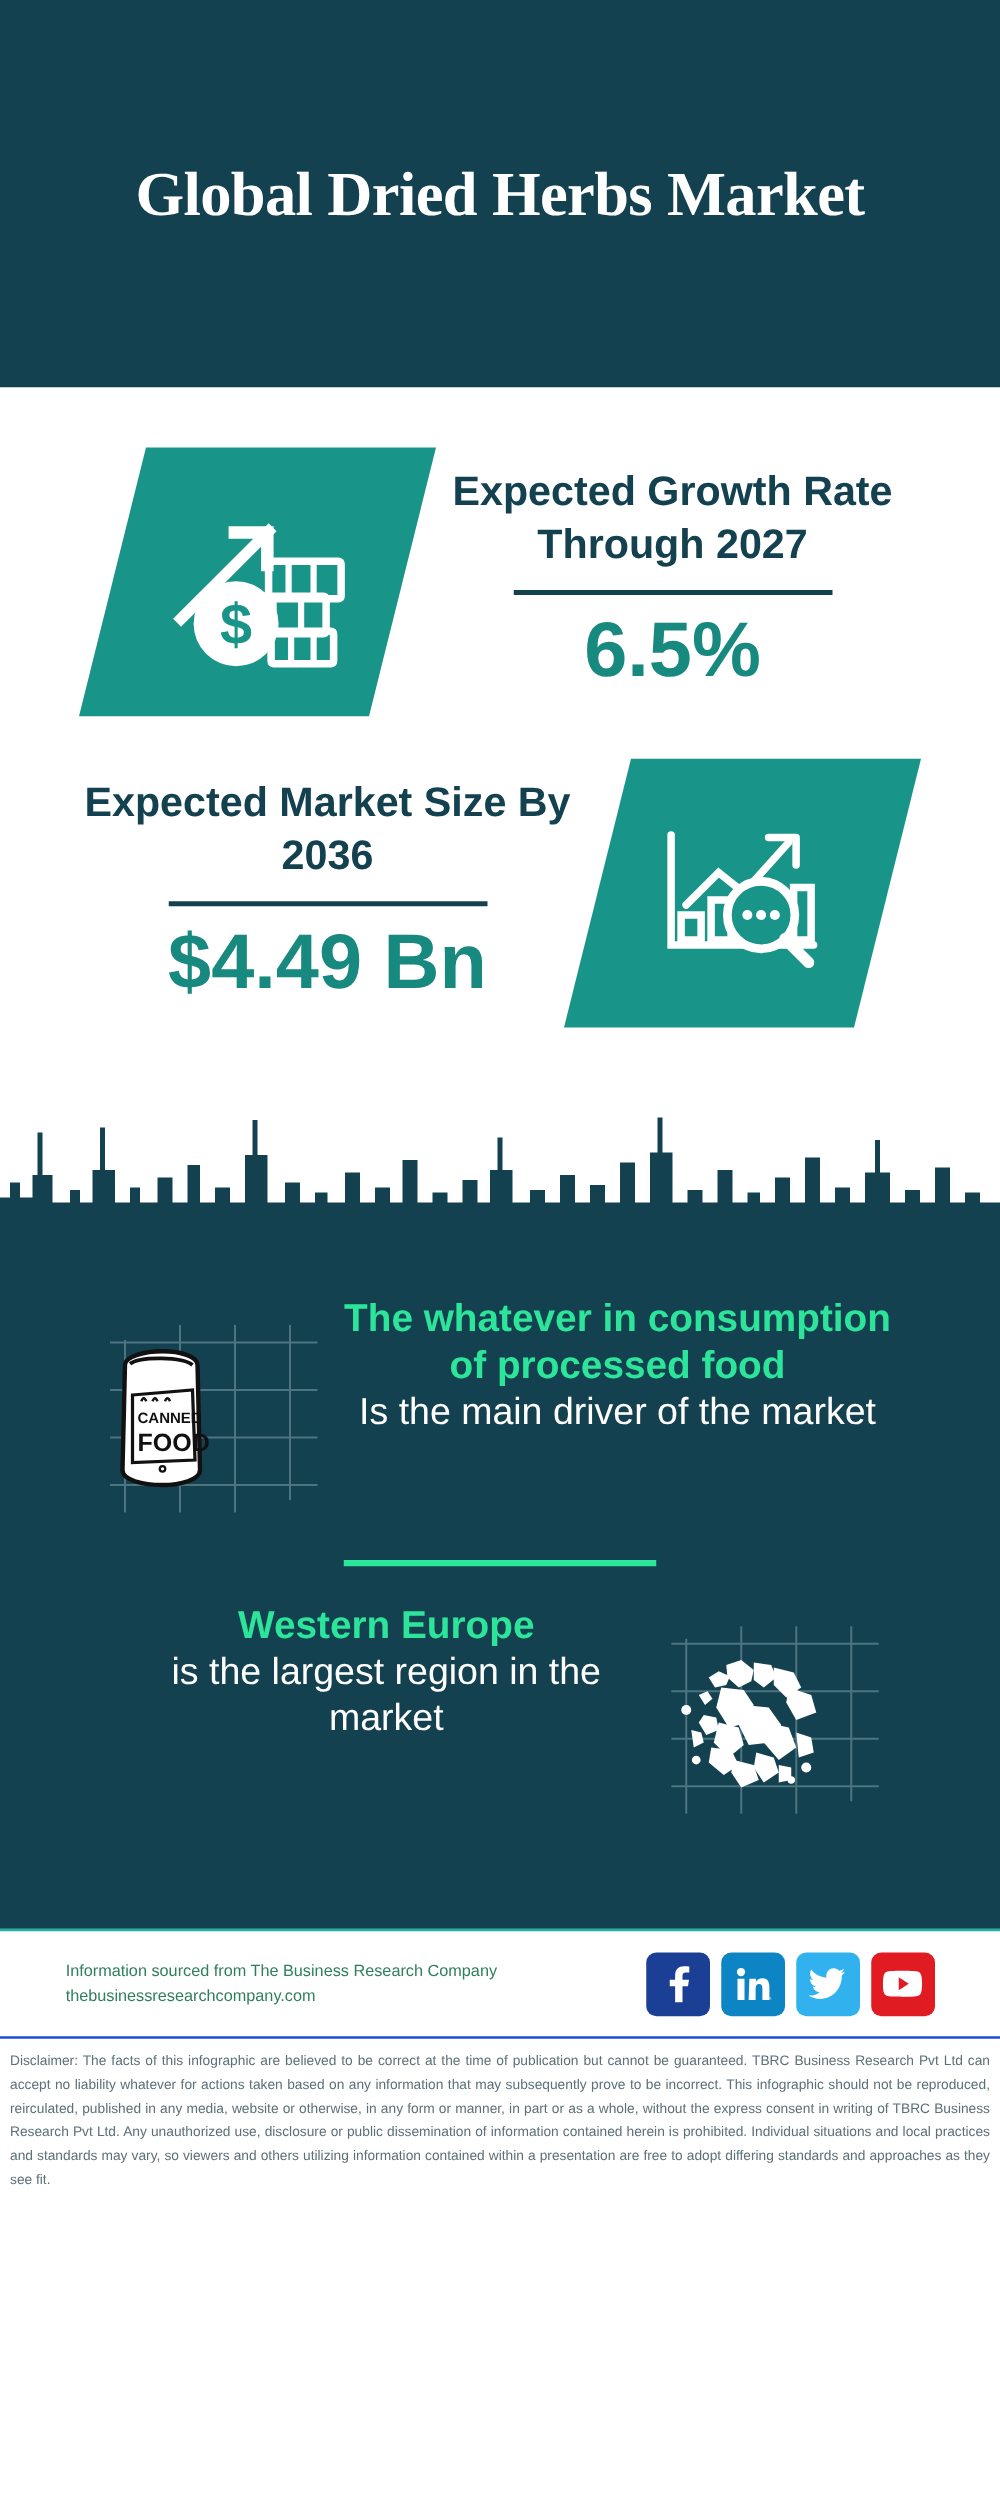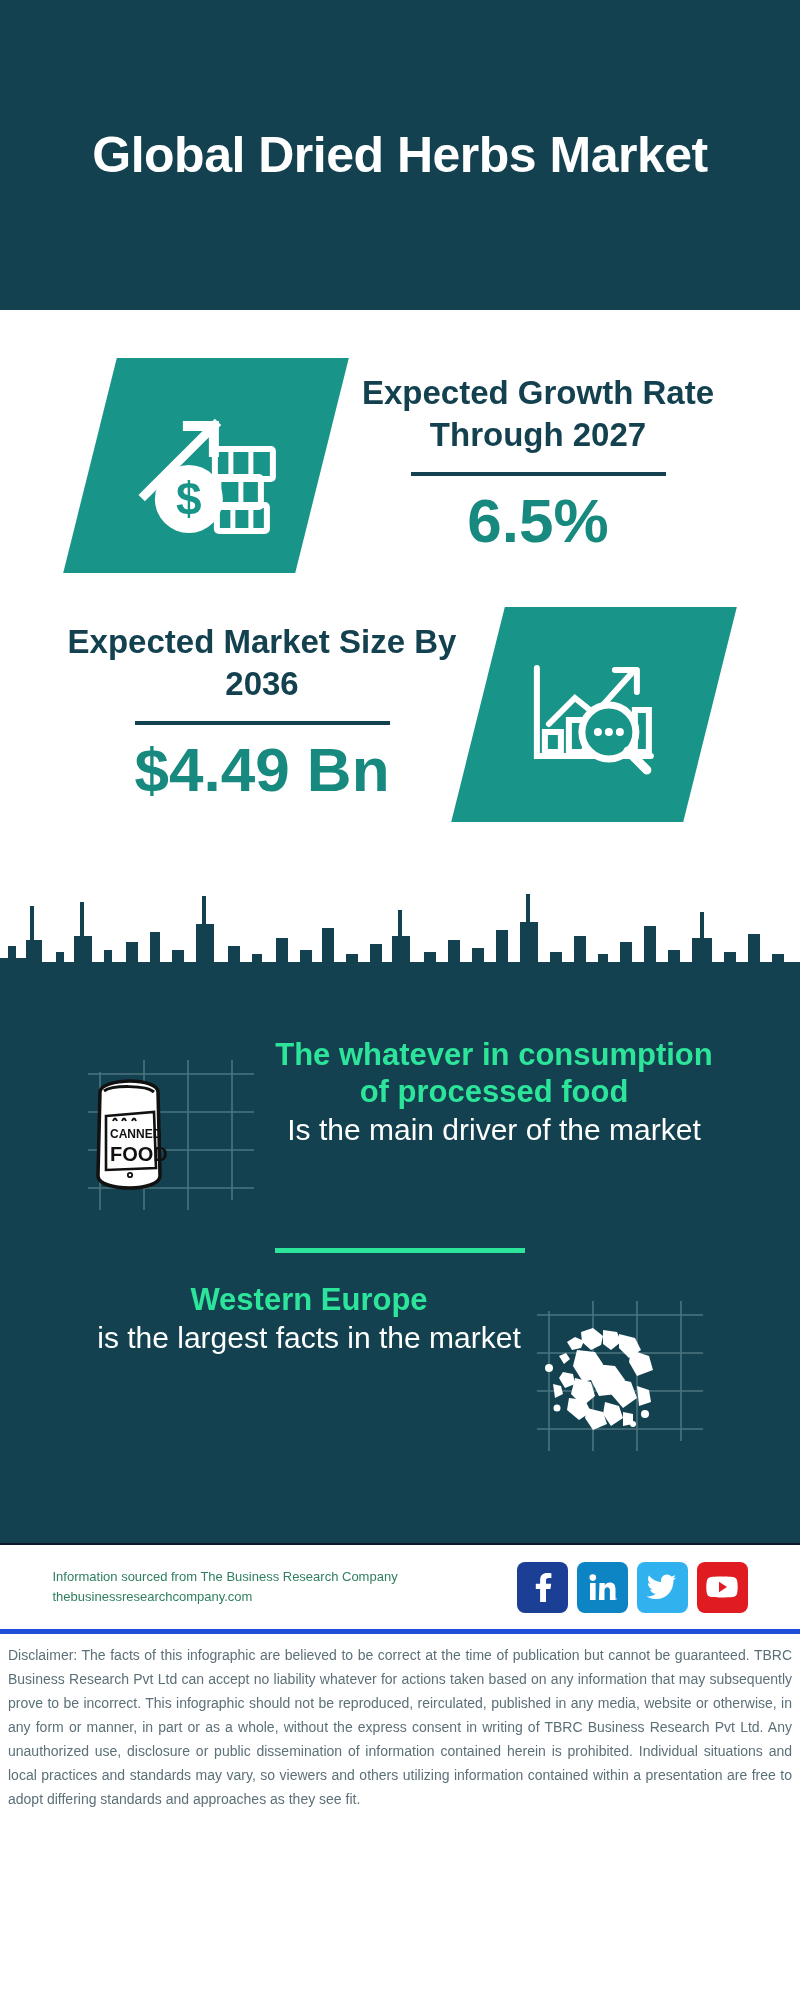--- a/index.html
+++ b/index.html
@@ -23,20 +23,21 @@
     justify-content: center;
     padding: 0 60px;
   }
   .header-title {
     color: #ffffff;
     font-size: 50px;
     font-weight: bold;
     line-height: 1.16;
     text-align: center;
     letter-spacing: -0.5px;
+    font-family: Liberation Serif, serif;
   }
 
   
   .white-zone {
     background: #ffffff;
     width: 800px;
     position: relative;
     padding-top: 10px;
   }
 
@@ -170,21 +171,21 @@
   
   .source-bar {
     background: #ffffff;
     width: 800px;
     height: 86px;
     display: flex;
     align-items: center;
     justify-content: center;
     gap: 34px;
     padding: 0 34px;
-    border-top: 2px solid #0f172a;
+    border-top: 2px solid #14b8a6;
   }
   .source-text {
     color: #2f7f5e;
     font-size: 13px;
     line-height: 1.55;
     flex: none;
     width: 430px;
   }
   .source-text span { display: block; }
   .social-row { display: flex; gap: 9px; align-items: center; }
@@ -194,23 +195,23 @@
     display: flex; align-items: center; justify-content: center;
     flex: none;
   }
   .social-btn svg { display:block; }
 
   
   .disclaimer {
     background: #ffffff;
     width: 800px;
     padding: 9px 8px 10px 8px;
-    border-top: 5px solid #1d4ed8;
+    border-top: 2px solid #1d4ed8;
     color: #5c7078;
-    font-size: 14px;
+    font-size: 11px;
     line-height: 1.72;
     text-align: justify;
   }
 </style>
 </head>
 <body>
 
 <div class="header">
   <div class="header-title">Global Dried Herbs Market</div>
 </div>
@@ -332,21 +333,21 @@
       <span class="fact-highlight">The whatever in consumption of processed food</span>
       <span class="fact-sub">Is the main driver of the market</span>
     </div>
   </div>
 
   <div class="section-divider"></div>
 
   <div class="fact-row region">
     <div class="fact-text region-text">
       <span class="fact-highlight">Western Europe</span>
-      <span class="fact-sub">is the largest facts in the market</span>
+      <span class="fact-sub">is the largest region in the market</span>
     </div>
     <div class="grid-icon">
       <svg class="gridlines" viewBox="0 0 178 168">
         <g stroke="#4c7481" stroke-width="1.6">
           <line x1="16" y1="16" x2="16" y2="156"></line>
           <line x1="60" y1="6" x2="60" y2="156"></line>
           <line x1="104" y1="6" x2="104" y2="156"></line>
           <line x1="148" y1="6" x2="148" y2="146"></line>
           <line x1="4" y1="20" x2="170" y2="20"></line>
           <line x1="4" y1="58" x2="170" y2="58"></line>

